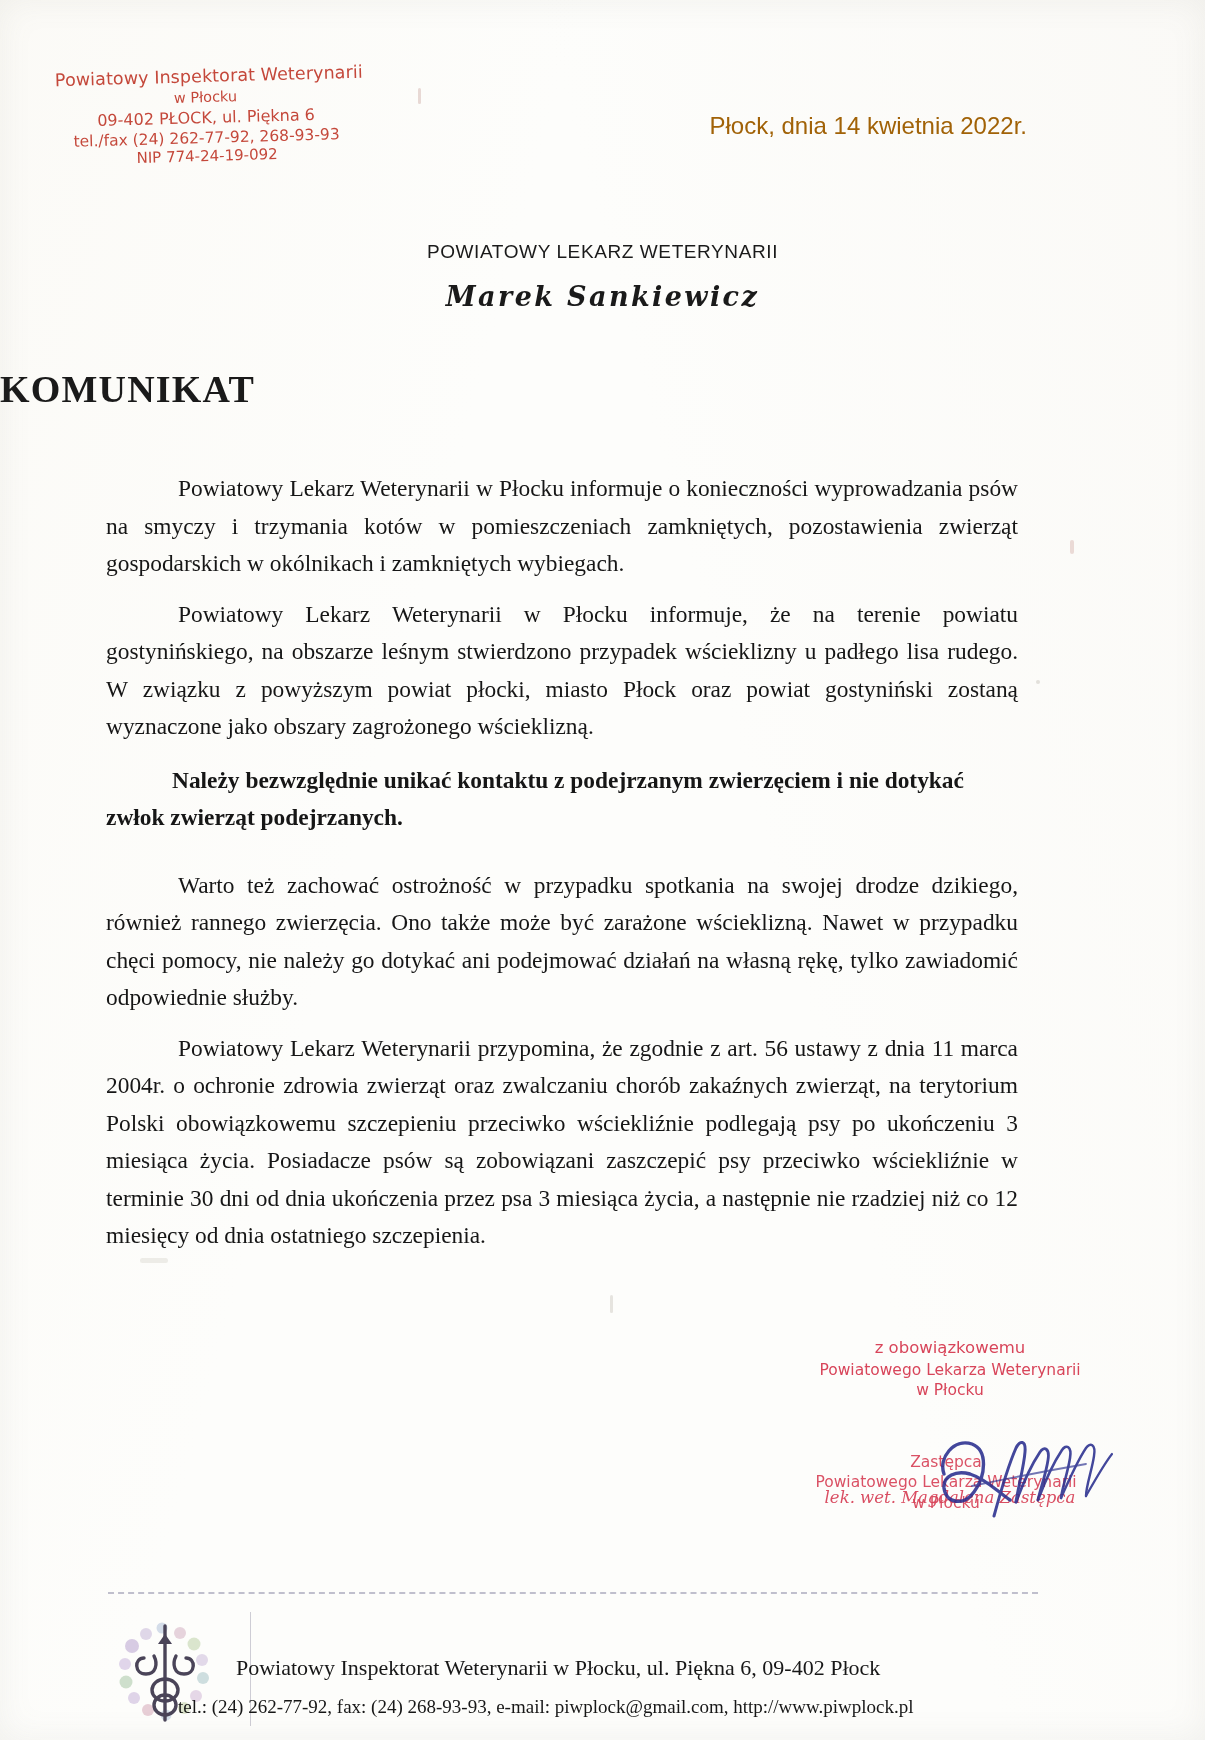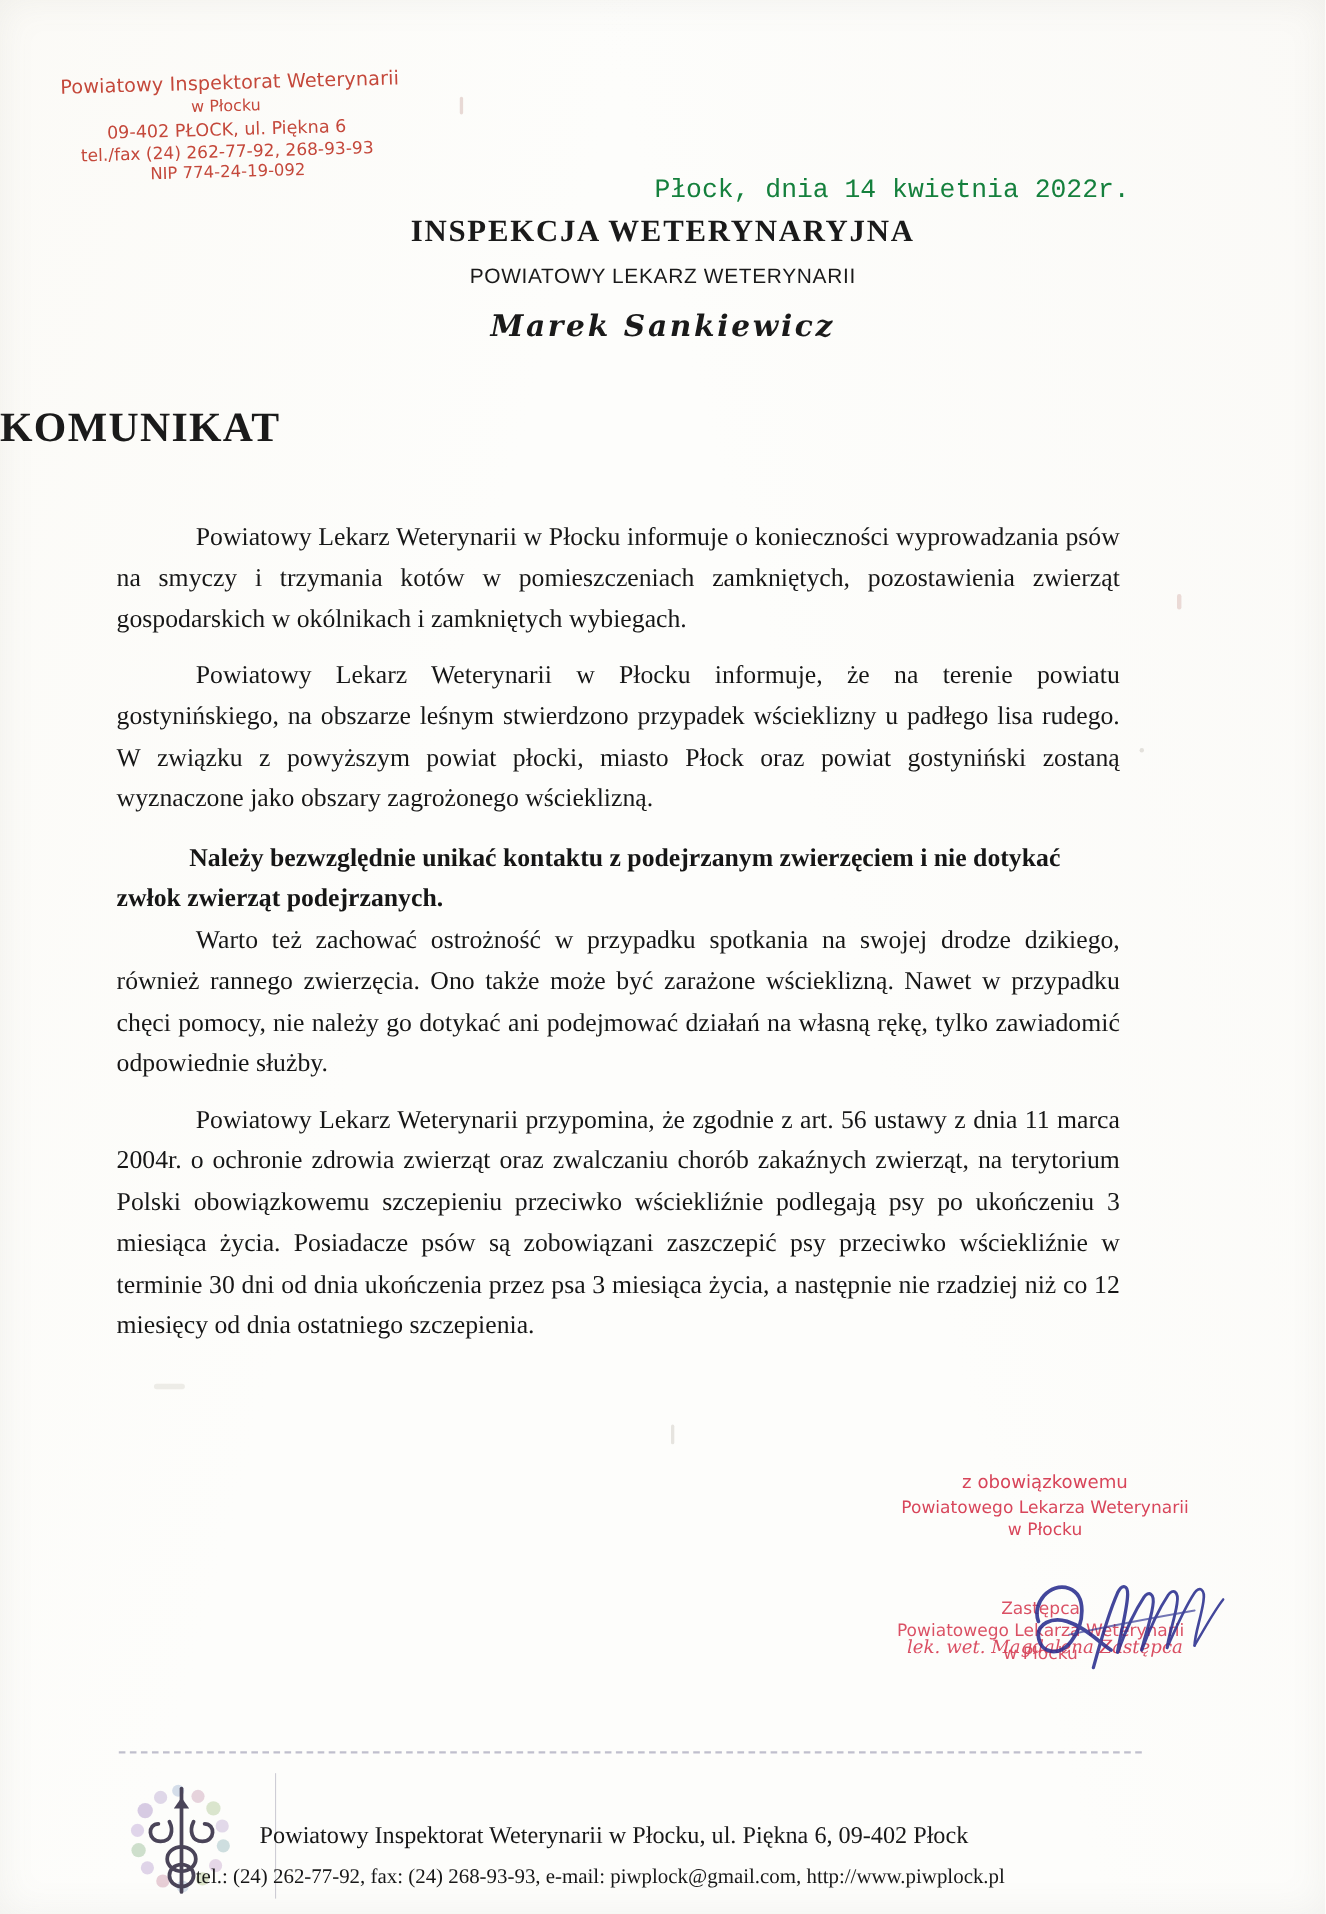--- a/index.html
+++ b/index.html
@@ -70,24 +70,23 @@
     font-size: 15px;
     margin-top: 1px;
   }
 
   
   .date-line {
     position: absolute;
     right: 178px;
     top: 112px;
     font-size: 24px;
-    font-family: Liberation Mono, monospace;
-    color: #15803d;
-    white-space: nowrap;
-    margin-top: 48px;
+    font-family: Liberation Sans, sans-serif;
+    color: #a16207;
+    white-space: nowrap;
   }
 
   
   .org-title {
     position: absolute;
     left: 100px;
     top: 195px;
     width: 1005px;
     text-align: center;
     font-size: 28px;
@@ -141,21 +140,21 @@
     text-align: justify;
     text-indent: 72px;
     margin: 0 0 16px 0;
     font-family: "Liberation Serif", serif;
     color: #161616;
   }
   .para.tight { margin-bottom: 13px; }
   .para.bold {
     font-weight: bold;
     text-indent: 66px;
-    margin-bottom: 0;
+    margin-bottom: 30px;
     text-align: left;
   }
 
   
   .sign-block {
     position: absolute;
     left: 800px;
     top: 1338px;
     width: 300px;
     color: #d8455a;
@@ -272,21 +271,20 @@
   <div class="office-stamp">
     <div class="ln1">Powiatowy Inspektorat Weterynarii</div>
     <div class="ln2">w Płocku</div>
     <div class="ln3">09-402 PŁOCK, ul. Piękna 6</div>
     <div class="ln4">tel./fax (24) 262-77-92,  268-93-93</div>
     <div class="ln5">NIP 774-24-19-092</div>
   </div>
 
   <div class="date-line">Płock, dnia 14 kwietnia 2022r.</div>
 
-  <div class="org-title">INSPEKCJA WETERYNARYJNA</div>
   <div class="org-subtitle">POWIATOWY LEKARZ WETERYNARII</div>
   <div class="officer-name">Marek Sankiewicz</div>
   <div class="doc-title">KOMUNIKAT</div>
 
   <div class="body-wrap">
     <p class="para tight">Powiatowy Lekarz Weterynarii w Płocku informuje o konieczności wyprowadzania psów na smyczy i trzymania kotów w pomieszczeniach zamkniętych, pozostawienia zwierząt gospodarskich w okólnikach i zamkniętych wybiegach.</p>
     <p class="para">Powiatowy Lekarz Weterynarii w Płocku informuje, że na terenie powiatu gostynińskiego, na obszarze leśnym stwierdzono przypadek wścieklizny u padłego lisa rudego. W związku z powyższym powiat płocki, miasto Płock oraz powiat gostyniński zostaną wyznaczone jako obszary zagrożonego wścieklizną.</p>
     <p class="para bold">Należy bezwzględnie unikać kontaktu z podejrzanym zwierzęciem i nie dotykać zwłok zwierząt podejrzanych.</p>
     <p class="para tight">Warto też zachować ostrożność w przypadku spotkania na swojej drodze dzikiego, również rannego zwierzęcia. Ono także może być zarażone wścieklizną. Nawet w przypadku chęci pomocy, nie należy go dotykać ani podejmować działań na własną rękę, tylko zawiadomić odpowiednie służby.</p>
     <p class="para">Powiatowy Lekarz Weterynarii przypomina, że zgodnie z art. 56 ustawy z dnia 11 marca 2004r. o ochronie zdrowia zwierząt oraz zwalczaniu chorób zakaźnych zwierząt, na terytorium Polski obowiązkowemu szczepieniu przeciwko wściekliźnie podlegają psy po ukończeniu 3 miesiąca życia. Posiadacze psów są zobowiązani zaszczepić psy przeciwko wściekliźnie w terminie 30 dni od dnia ukończenia przez psa 3 miesiąca życia, a następnie nie rzadziej niż co 12 miesięcy od dnia ostatniego szczepienia.</p>

